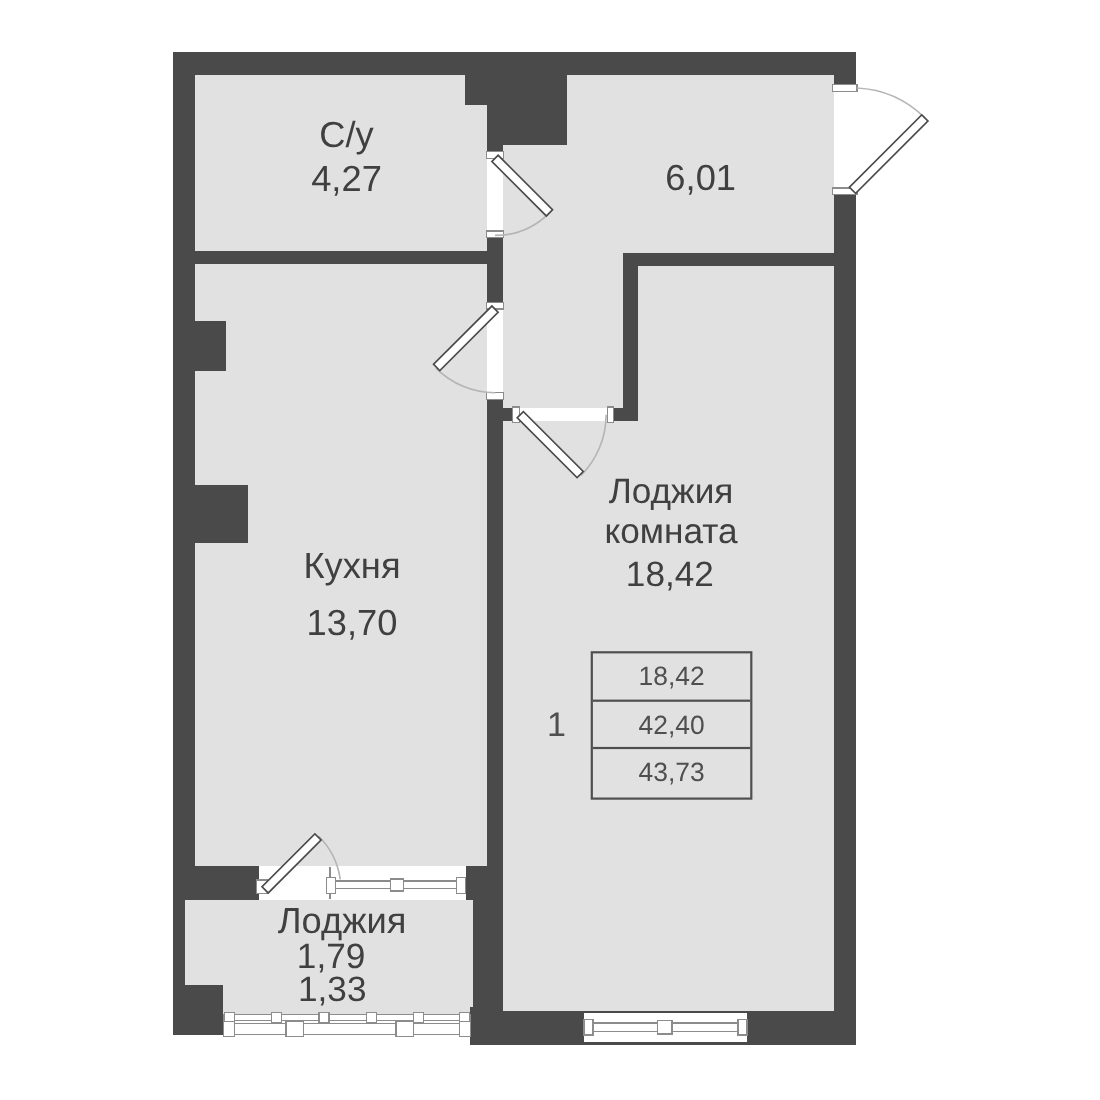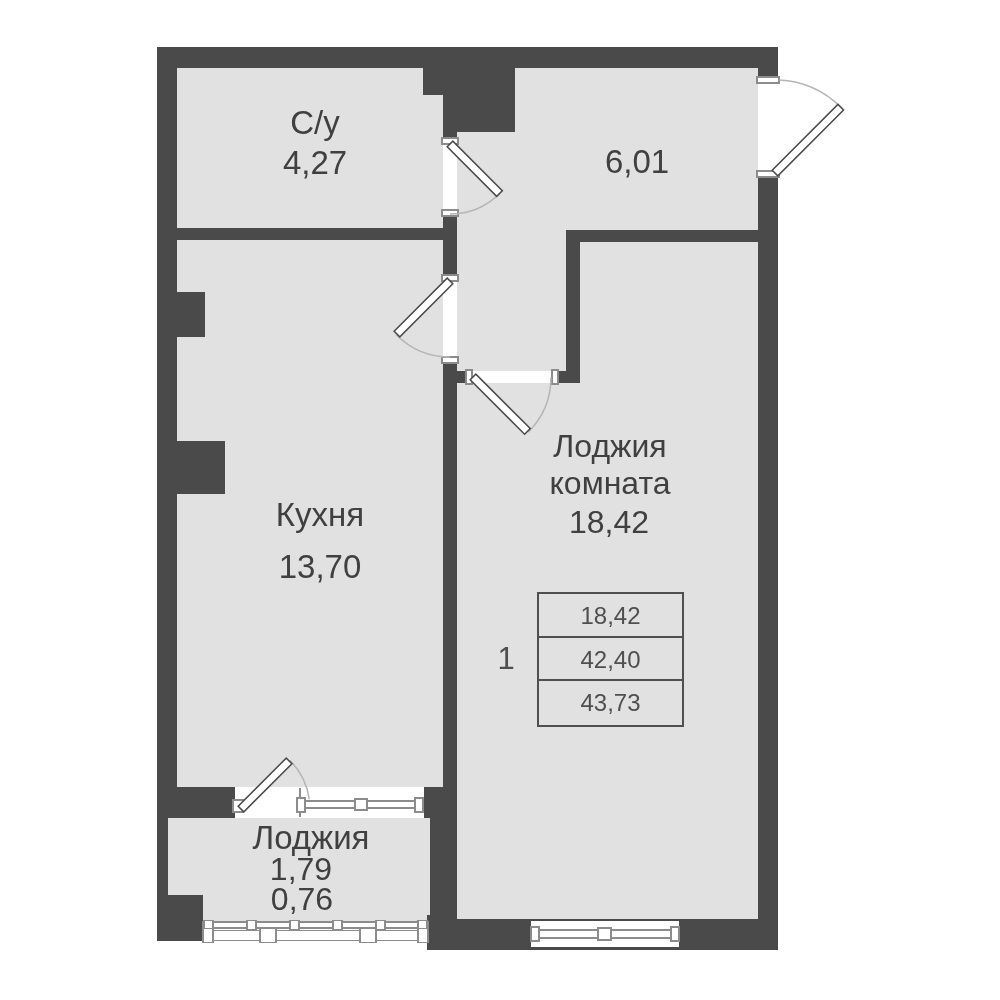--- a/index.html
+++ b/index.html
@@ -134,21 +134,21 @@
 
   <div class="lbl" style="left:320px;top:514px;">Кухня</div>
   <div class="lbl" style="left:320px;top:566px;text-align:right;">13,70</div>
 
   <div class="lbl small" style="left:610px;top:446px;">Лоджия</div>
   <div class="lbl small" style="left:610px;top:483px;">комната</div>
   <div class="lbl small" style="left:609px;top:522px;">18,42</div>
 
   <div class="lbl" style="left:311px;top:837px;">Лоджия</div>
   <div class="lbl small" style="left:301px;top:869px;">1,79</div>
-  <div class="lbl small" style="left:302px;top:899px;">0,76</div>
+  <div class="lbl small" style="left:302px;top:899px;">1,33</div>
 
   <div id="unit-number">1</div>
   <div id="summary-table">
     <div class="cell">18,42</div>
     <div class="cell">42,40</div>
     <div class="cell">43,73</div>
   </div>
 
 </div>
 

